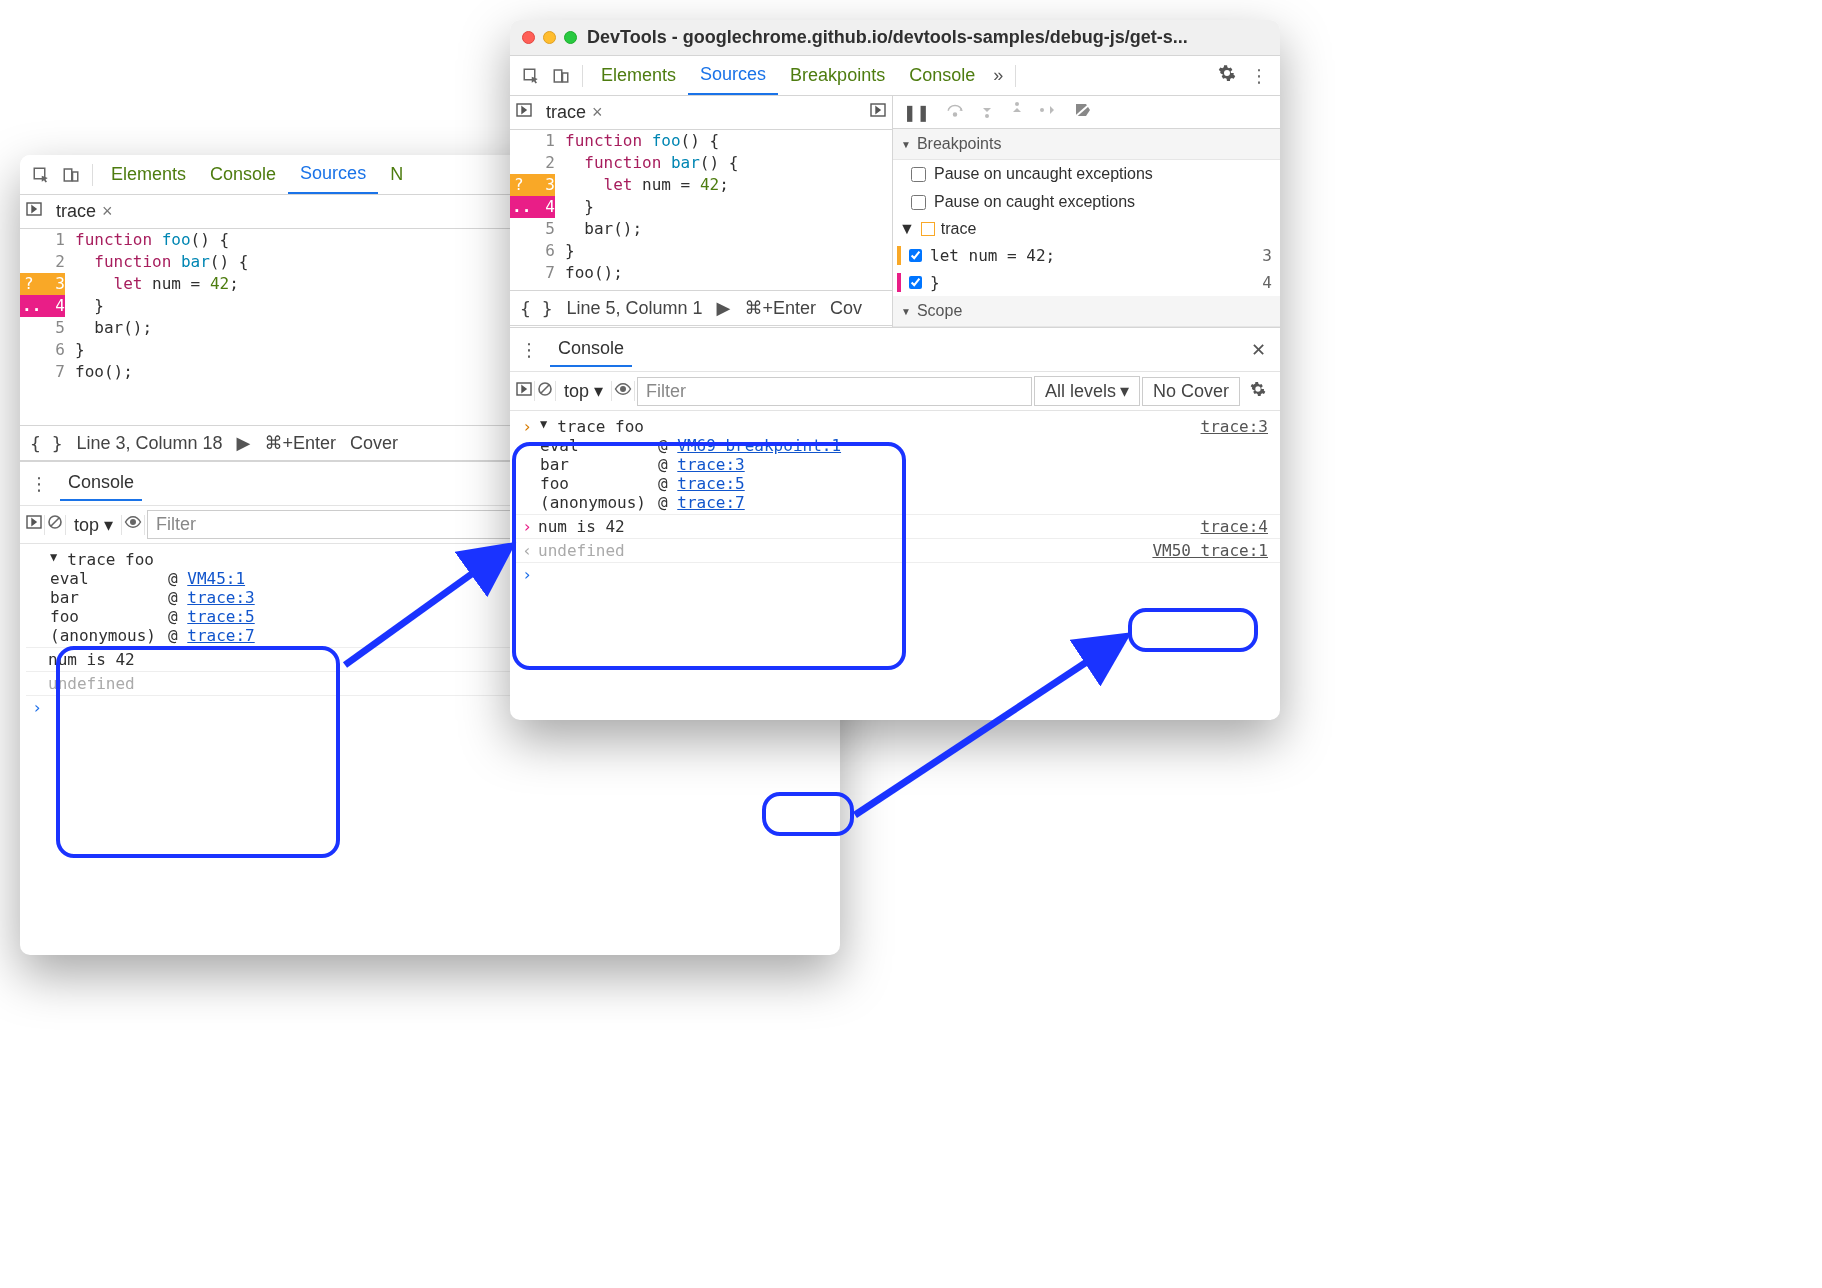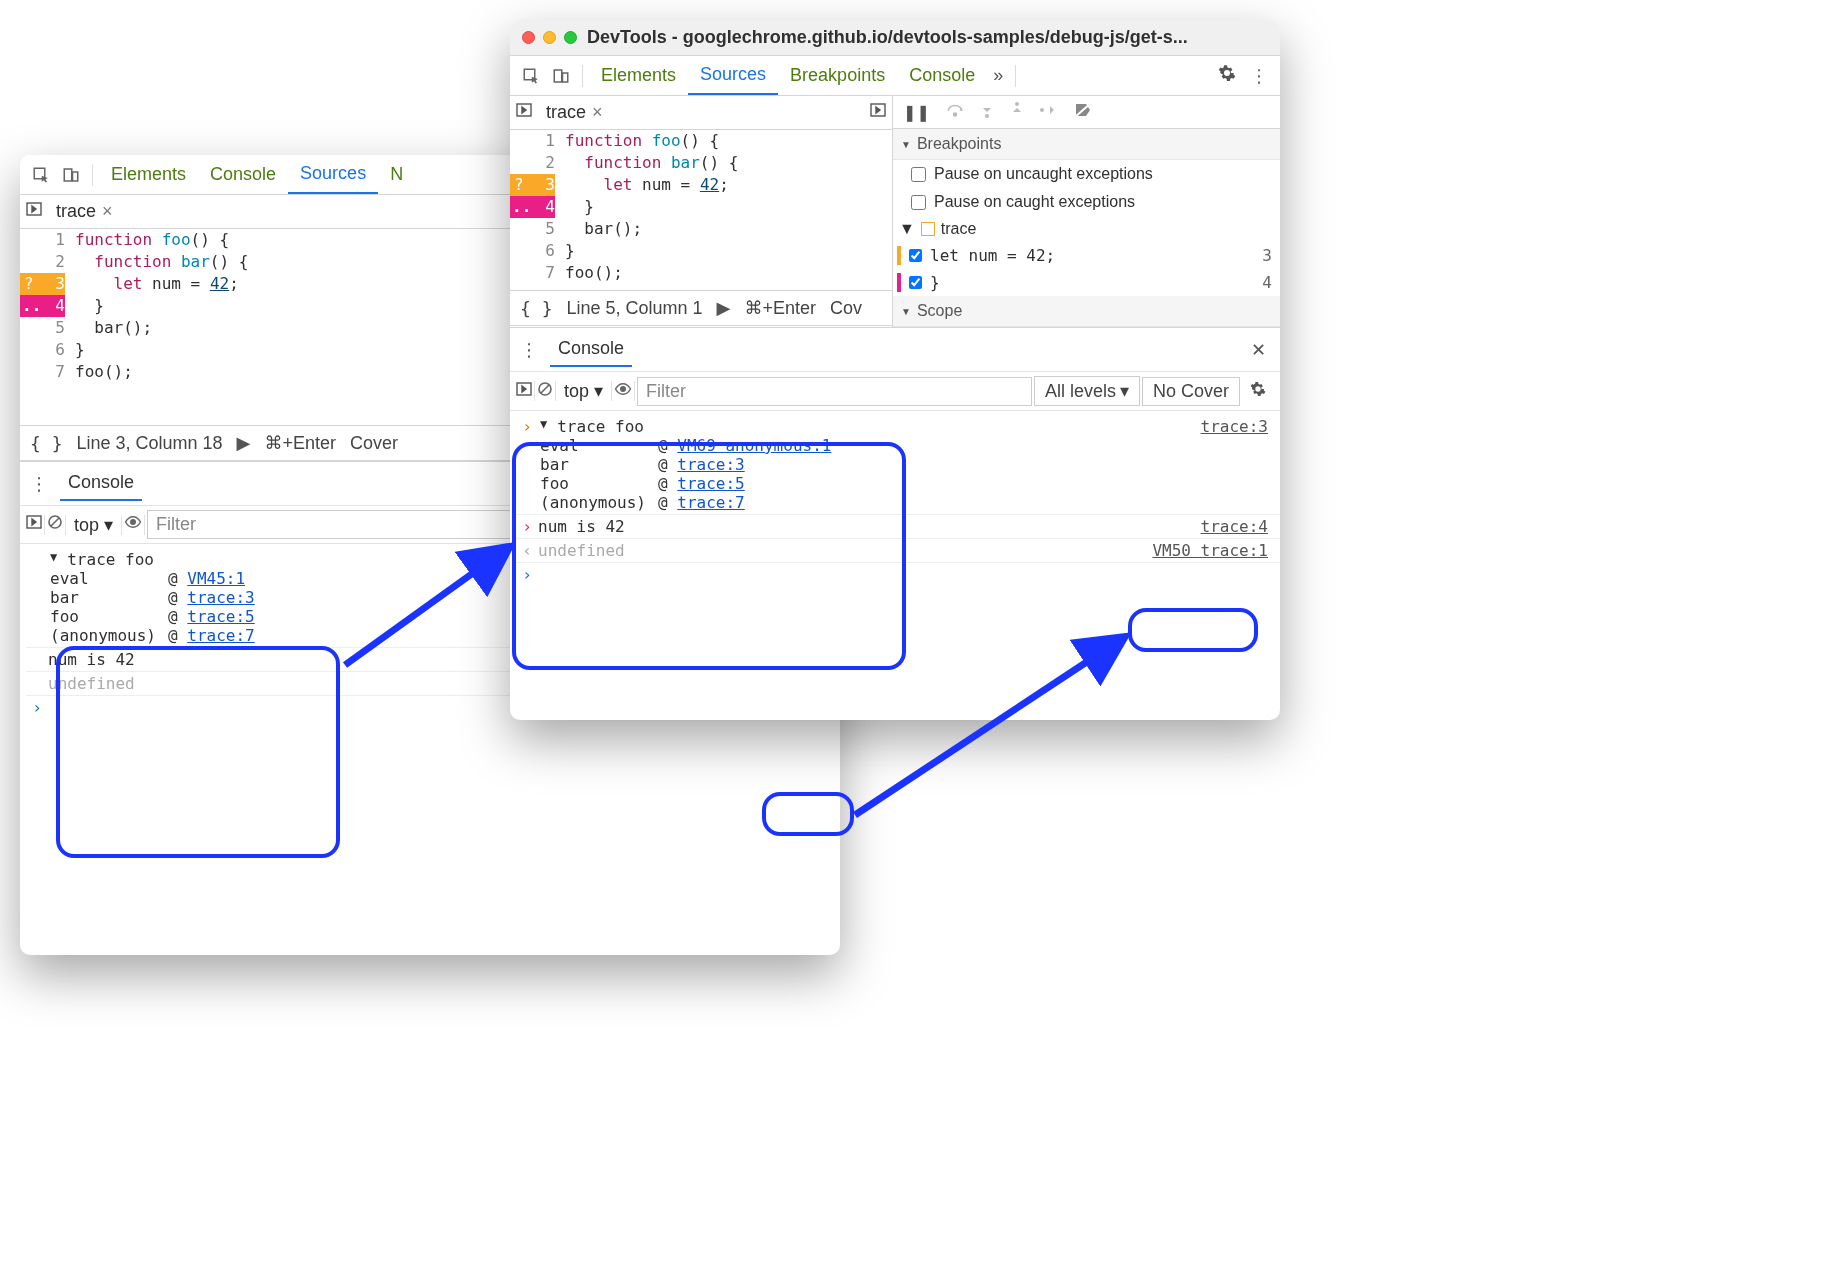--- a/index.html
+++ b/index.html
@@ -59,21 +59,21 @@
 .codewrap { display:flex; }
 .gutter { width:55px; text-align:right; padding-right:10px; background:#fff; color:#888; font-family: Menlo, monospace; font-size:16px;}
 .gutter .gl { height:22px; line-height:22px; position:relative;}
 .gl.bp-orange { background:#f9a827; color:#fff; }
 .gl.bp-orange::before { content:"?"; position:absolute; left:4px; color:#fff; }
 .gl.bp-pink { background:#e91e87; color:#fff; }
 .gl.bp-pink::before { content:".."; position:absolute; left:2px; color:#fff; font-weight:700;}
 .code { font-family: Menlo, monospace; font-size:16px; line-height:22px; padding-right:8px;}
 .kw { color:#a71d5d; }
 .fn { color:#0086b3; }
-.num { color:#0c4a6e;text-decoration:underline; }
+.num { color:#4d7c0f; }
 .code-row { height:22px; white-space:pre; }
 
 .statusline { display:flex; align-items:center; gap:14px; border-top:1px solid #d5d5d5; border-bottom:1px solid #d5d5d5; padding:6px 10px; color:#444;}
 .statusline .prettier { font-family: Menlo, monospace;}
 .statusline .tri { color:#555;}
 
 .side-pane { border-left:1px solid #d5d5d5; font-size:16px;}
 .side-sec { border-bottom:1px solid #e6e6e6; }
 .side-hdr { display:flex; align-items:center; gap:6px; padding:6px 8px; background:#f5f5f5; color:#555; cursor:default;}
 .side-hdr .chev { font-size:10px;}
@@ -509,21 +509,21 @@
       <div class="crow">
         <div class="lead orange">›</div>
         <div class="body">
           <div class="stack">
             <div class="stack-line">
                 <span class="disclosure">▼</span>
                 <span>trace foo</span>
               </div>
             <div class="stack-line">
                 <span class="c1">eval</span>
-                <span class="c2"><span>@</span> <span class="lnk">VM69 anonymous:1</span></span>
+                <span class="c2"><span>@</span> <span class="lnk">VM69 breakpoint:1</span></span>
               </div>
             <div class="stack-line">
                 <span class="c1">bar</span>
                 <span class="c2"><span>@</span> <span class="lnk">trace:3</span></span>
               </div>
             <div class="stack-line">
                 <span class="c1">foo</span>
                 <span class="c2"><span>@</span> <span class="lnk">trace:5</span></span>
               </div>
             <div class="stack-line">

